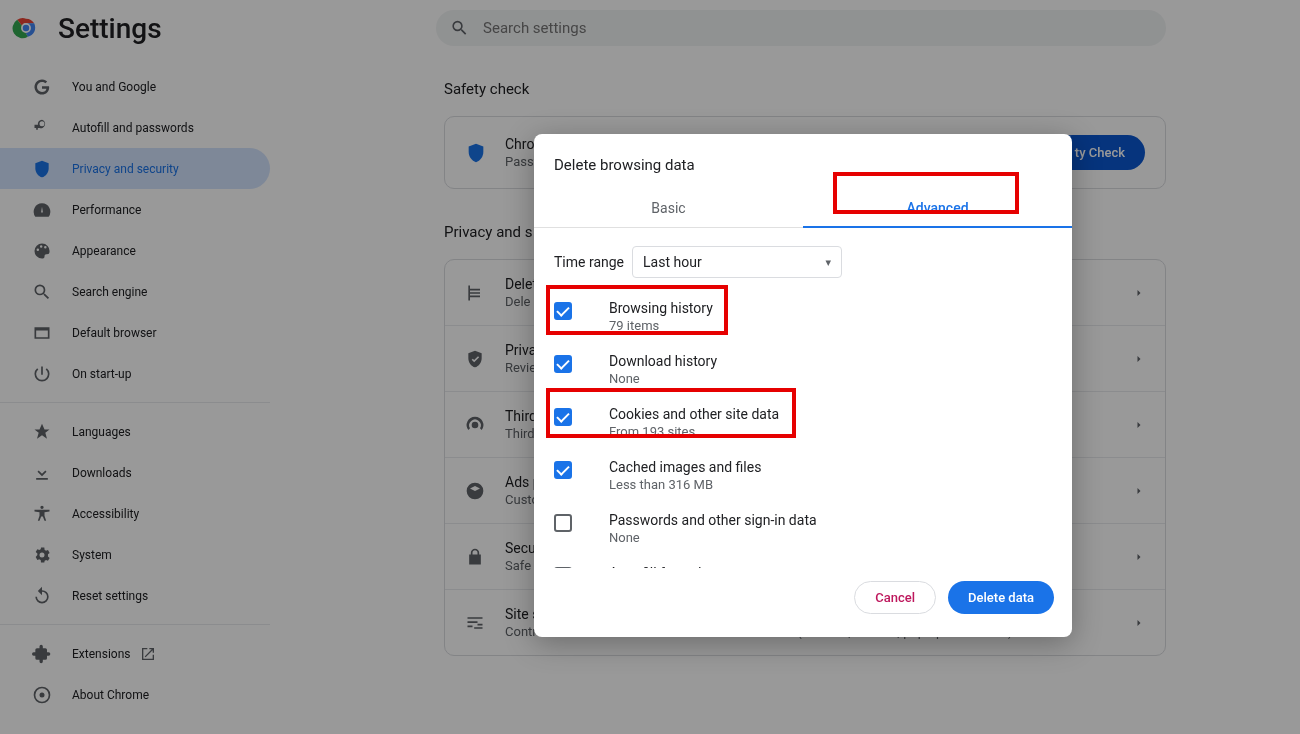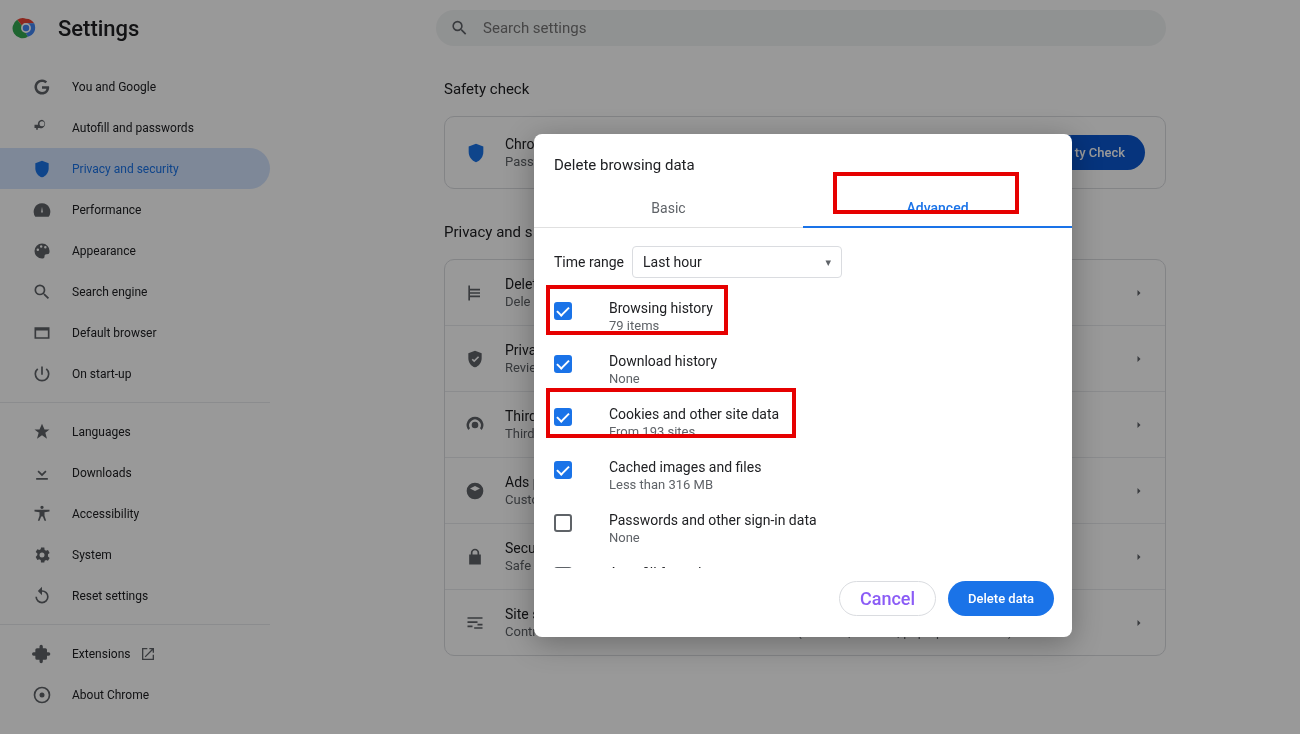--- a/index.html
+++ b/index.html
@@ -2,21 +2,21 @@
 <html><head>
 <meta charset="utf-8">
 <style>
   * { box-sizing: border-box; margin: 0; padding: 0; font-family: "Segoe UI", Roboto, Arial, sans-serif; }
   html, body { width: 1300px; height: 734px; overflow: hidden; background: #fff; color: #202124; }
   .page { position: relative; width: 1300px; height: 734px; }
 
   
   .header { display: flex; align-items: center; height: 56px; padding-left: 12px; }
   .chrome-logo { width: 28px; height: 28px; margin-right: 18px; }
-  .title { font-size: 22px; font-weight: 500; }
+  .title { font-size: 28px; font-weight: 500; }
   .search-bar { position: absolute; left: 436px; top: 10px; width: 730px; height: 36px;
                 background: #f1f3f4; border-radius: 22px; display: flex; align-items: center;
                 padding: 0 14px; color: #5f6368; }
   .search-bar svg { width: 20px; height: 20px; margin-right: 14px; fill: #5f6368; }
   .search-bar input { border: none; background: transparent; font-size: 15px; color: #5f6368;
                       width: 100%; outline: none; }
 
   .sidebar { position: absolute; left: 0; top: 56px; width: 270px; padding-top: 10px; }
   .nav-item { display: flex; align-items: center; height: 41px; padding-left: 32px;
               font-size: 12px; color: #202124; border-radius: 0 22px 22px 0; cursor: pointer; }
@@ -74,22 +74,22 @@
         align-items: center; justify-content: center; }
   .cb.checked { background: #1a73e8; }
   .cb.checked::after { content: ""; width: 10px; height: 5px; border: 2px solid #fff;
                        border-top: none; border-right: none; transform: rotate(-45deg) translate(1px,-1px); }
   .cb.unchecked { border-color: #5f6368; }
   .opt-texts .o1 { font-size: 14px; }
   .opt-texts .o2 { font-size: 13px; color: #5f6368; margin-top: 2px; }
 
   .dlg-actions { display: flex; justify-content: flex-end; gap: 12px; padding: 12px 18px 18px;
                  border-top: 1px solid transparent; }
-  .btn-outline { border: 1px solid #dadce0; background: #fff; color: #8b5cf6; border-radius: 20px;
-                 padding: 6px 20px; font-size: 18px; font-weight: 500; cursor: pointer; }
+  .btn-outline { border: 1px solid #dadce0; background: #fff; color: #be185d; border-radius: 20px;
+                 padding: 6px 20px; font-size: 13px; font-weight: 500; cursor: pointer; }
   .btn-filled { border: none; background: #1a73e8; color: #fff; border-radius: 20px;
                 padding: 9px 20px; font-size: 13px; font-weight: 500; cursor: pointer; }
 
   
   .hl { position: absolute; border: 4px solid #e60000; pointer-events: none; }
 </style>
 </head>
 <body>
 
 <div class="page">

